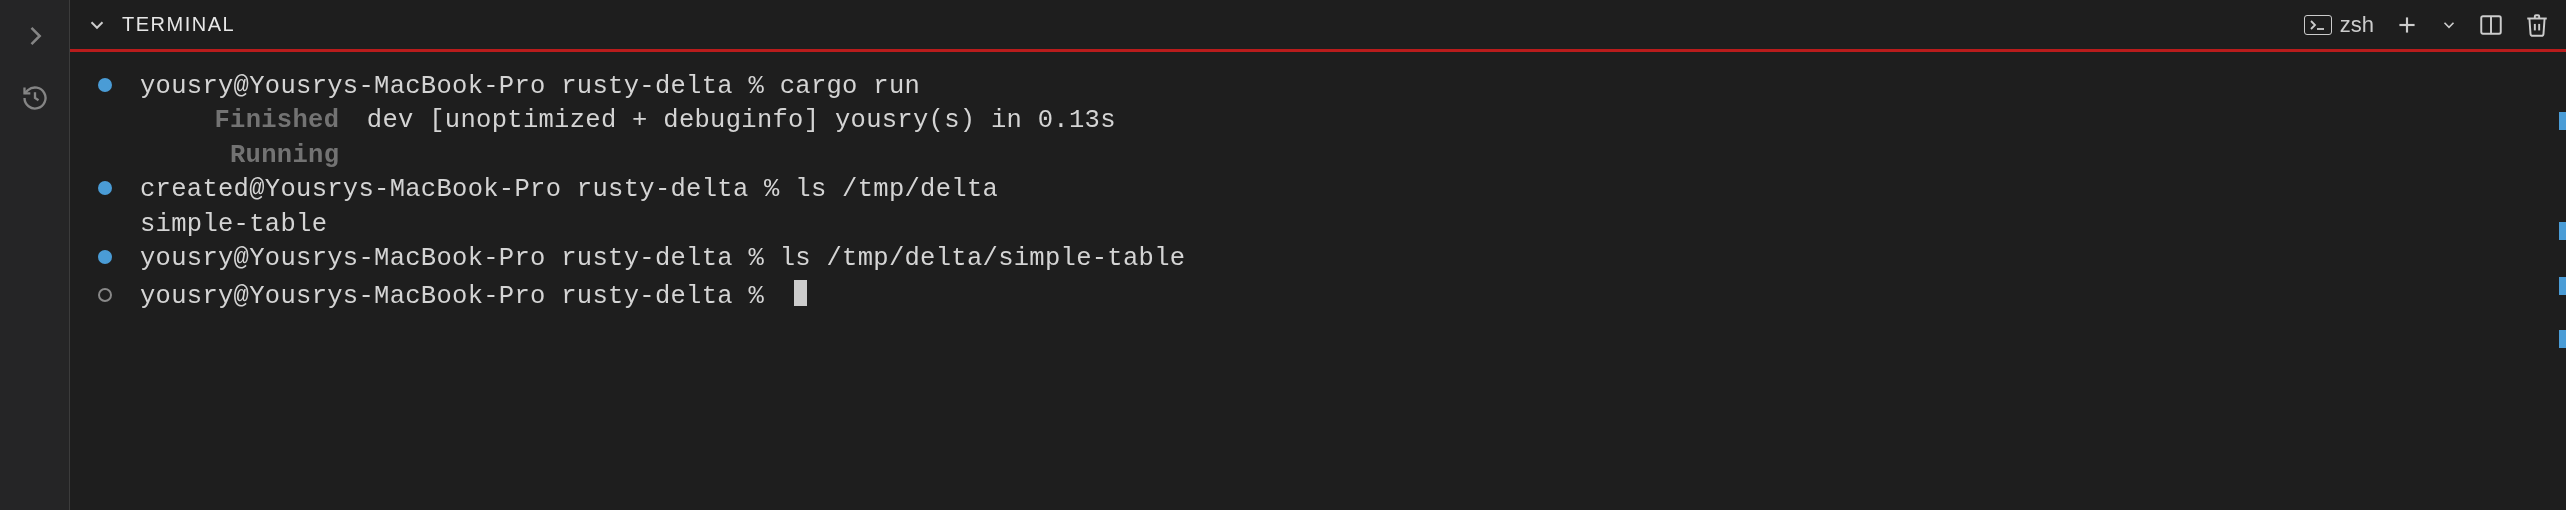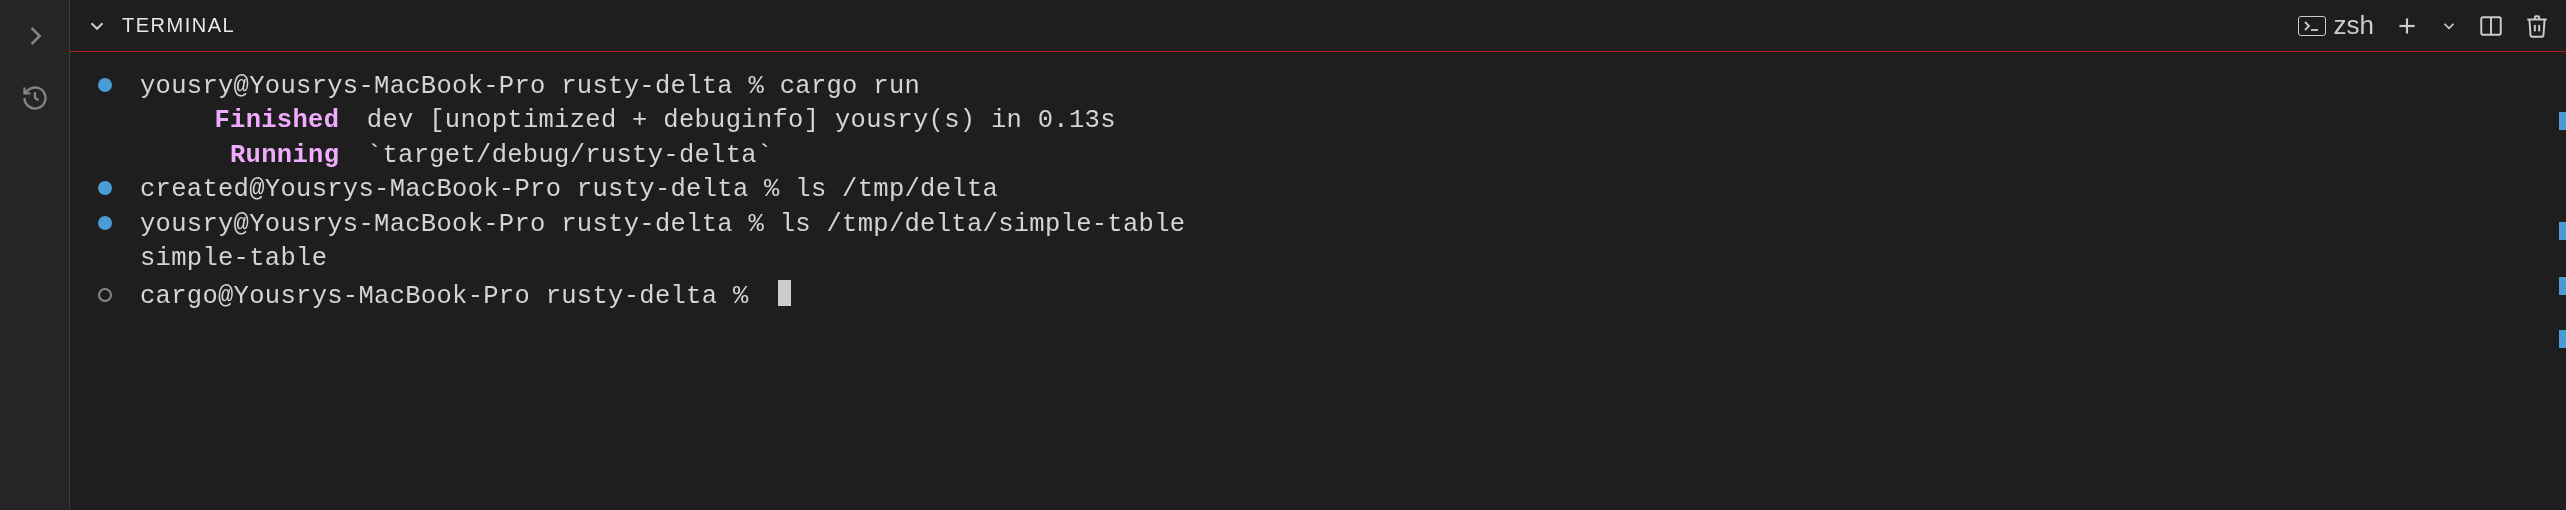--- a/index.html
+++ b/index.html
@@ -44,21 +44,21 @@
       display: flex;
       flex-direction: column;
       background: #1e1e1e;
     }
     .panel-header {
       display: flex;
       align-items: center;
       height: 52px;
       padding: 0 16px;
       background: #1e1e1e;
-      border-bottom: 1px solid #b91c1c;
+      border-bottom: 3px solid #b91c1c;
       justify-content: space-between;
     }
     .header-left {
       display: flex;
       align-items: center;
       gap: 14px;
     }
     .chevron {
       color: #cccccc;
       width: 22px;
@@ -78,21 +78,21 @@
     .header-right {
       display: flex;
       align-items: center;
       gap: 20px;
     }
     .shell-indicator {
       display: flex;
       align-items: center;
       gap: 8px;
       color: #cccccc;
-      font-size: 26px;
+      font-size: 22px;
     }
     .shell-box {
       border: 1.5px solid #cccccc;
       border-radius: 3px;
       padding: 2px 4px;
       display: flex;
       align-items: center;
       justify-content: center;
     }
     .header-icon {
@@ -135,21 +135,21 @@
     .bullet-hollow {
       border: 2px solid #888;
       width: 14px;
       height: 14px;
       background: transparent;
     }
     .indent-none {
       margin-left: 30px;
     }
     .green {
-      color: #f0abfc;
+      color: #737373;
       font-weight: 700;
     }
     .cursor-block {
       display: inline-block;
       width: 13px;
       height: 26px;
       background: #cccccc;
       vertical-align: text-bottom;
       margin-left: 2px;
       position: relative;
@@ -239,19 +239,19 @@
 
   <div class="terminal-body" id="terminal-body">
     <div class="scroll-marks" id="scroll-marks">
         <div class="mark" style="top: 60px;"></div>
         <div class="mark" style="top: 170px;"></div>
         <div class="mark" style="top: 225px;"></div>
         <div class="mark" style="top: 278px;"></div>
       </div>
   <div class="term-line"><span class="prompt-bullet bullet-filled"></span><span>yousry@Yousrys-MacBook-Pro rusty-delta % cargo run</span></div>
       <div class="term-line"><span class="indent-none"></span><span>    </span><span class="green">Finished</span><span> dev [unoptimized + debuginfo] yousry(s) in 0.13s</span></div>
-      <div class="term-line"><span class="indent-none"></span><span>     </span><span class="green">Running</span><span> `target/debug/rusty-delta`</span></div>
+      <div class="term-line"><span class="indent-none"></span><span>     </span><span class="green">Running</span></div>
       <div class="term-line"><span class="prompt-bullet bullet-filled"></span><span>created@Yousrys-MacBook-Pro rusty-delta % ls /tmp/delta</span></div>
+      <div class="term-line"><span class="indent-none"></span><span>simple-table</span></div>
       <div class="term-line"><span class="prompt-bullet bullet-filled"></span><span>yousry@Yousrys-MacBook-Pro rusty-delta % ls /tmp/delta/simple-table</span></div>
-      <div class="term-line"><span class="indent-none"></span><span>simple-table</span></div>
-      <div class="term-line"><span class="prompt-bullet bullet-hollow"></span><span>cargo@Yousrys-MacBook-Pro rusty-delta % </span><span class="cursor-block"></span></div>
+      <div class="term-line"><span class="prompt-bullet bullet-hollow"></span><span>yousry@Yousrys-MacBook-Pro rusty-delta % </span><span class="cursor-block"></span></div>
     </div>
 </div>
 
 </body></html>

